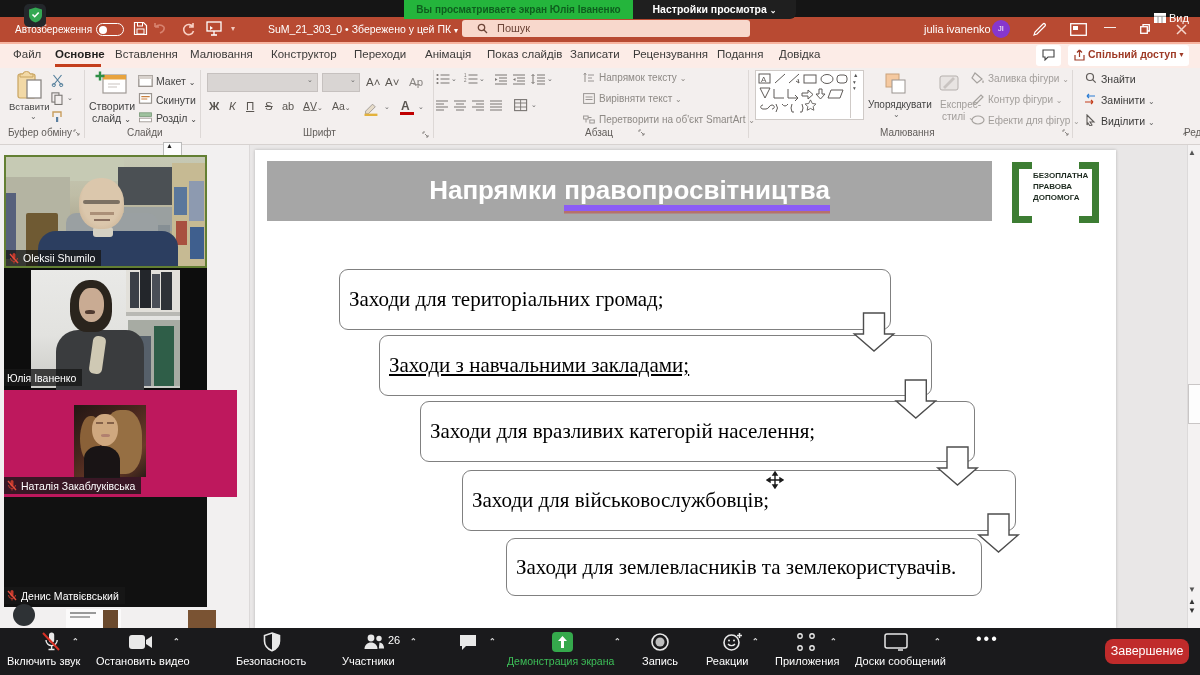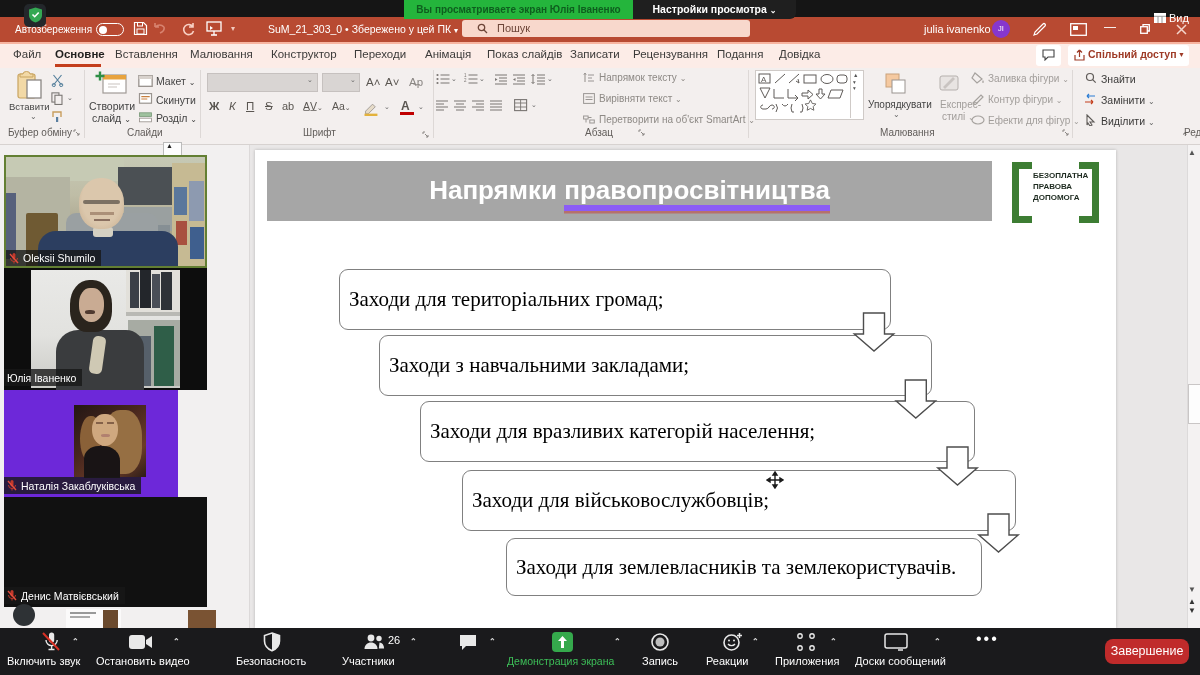--- a/index.html
+++ b/index.html
@@ -334,21 +334,21 @@
 <div class="abs" style="left:1010px;top:160px;width:91px;height:65px;background:#fff;"></div>
 <svg class="abs" style="left:1010px;top:160px;" width="91" height="65" viewBox="0 0 91 65">
   <path d="M2 2h20v7h-13v47h13v7H2z" fill="#3d7d33"></path>
   <path d="M89 2H69v7h13v47H69v7h20z" fill="#3d7d33"></path>
   <text x="23" y="17.5" font-size="8" font-weight="bold" fill="#1e2b20" font-family="Liberation Sans">БЕЗОПЛАТНА</text>
   <text x="23" y="28.5" font-size="8" font-weight="bold" fill="#1e2b20" font-family="Liberation Sans">ПРАВОВА</text>
   <text x="23" y="39.5" font-size="8" font-weight="bold" fill="#1e2b20" font-family="Liberation Sans">ДОПОМОГА</text>
 </svg>
 
 <div class="abs box" style="left:339px;top:269px;width:552px;height:61px;">Заходи для територіальних громад;</div>
-<div class="abs box" style="left:379px;top:335px;width:553px;height:61px;">Заходи з навчальними закладами;</div>
+<div class="abs box" style="left:379px;top:335px;width:553px;height:61px;text-decoration:underline;">Заходи з навчальними закладами;</div>
 <div class="abs box" style="left:420px;top:401px;width:555px;height:61px;">Заходи для вразливих категорій населення;</div>
 <div class="abs box" style="left:462px;top:470px;width:554px;height:61px;">Заходи для військовослужбовців;</div>
 <div class="abs box" style="left:506px;top:538px;width:476px;height:58px;">Заходи для землевласників та землекористувачів.</div>
 <style>
 .box{background:#fff;border:1px solid #808080;border-radius:9px;font-family:"Liberation Serif",serif;font-size:21px;color:#000;display:flex;align-items:center;padding-left:9px;box-sizing:border-box;}
 </style>
 
 <svg class="abs" style="left:843px;top:300px;" width="220" height="260" viewBox="0 0 220 260">
   <g fill="#fff" stroke="#4d4d4d" stroke-width="1.4" stroke-linejoin="miter">
     <path d="M20.5 13 h21 v21 h9.2 L31 51 L11.3 34 h9.2 z"></path>
@@ -435,21 +435,21 @@
   <div style="position:absolute;left:150px;top:58px;width:20px;height:60px;background:#2f5e48;"></div>
   <div style="position:absolute;left:132px;top:68px;width:15px;height:50px;background:#56606a;"></div>
   <div style="position:absolute;left:52px;top:62px;width:88px;height:60px;background:#3a3c3e;border-radius:22px 18px 0 0;"></div>
   <div style="position:absolute;left:87px;top:68px;width:13px;height:38px;background:#cfc9b4;transform:rotate(8deg);border-radius:5px;"></div>
   <div style="position:absolute;left:66px;top:12px;width:42px;height:52px;background:#2a241d;border-radius:46% 46% 40% 40%;"></div>
   <div style="position:absolute;left:75px;top:20px;width:25px;height:34px;background:#c9ab93;border-radius:44% 44% 48% 48%;"></div>
   <div style="position:absolute;left:81px;top:42px;width:10px;height:4px;background:#503a30;border-radius:40%;"></div>
   <div class="nameTag" style="left:0;bottom:4px;height:17px;">Юлія Іваненко</div>
 </div>
 
-<div class="abs" style="left:4px;top:390px;width:174px;height:107px;background:#6d28d9;overflow:hidden;">
+<div class="abs" style="left:4px;top:390px;width:233px;height:107px;background:#be185d;overflow:hidden;">
   <div style="position:absolute;left:70px;top:15px;width:72px;height:72px;background:linear-gradient(140deg,#231714 0%,#46261d 40%,#6b3c28 75%,#2e1d18 100%);"></div>
   <div style="position:absolute;left:98px;top:20px;width:40px;height:64px;background:#966f43;border-radius:45% 40% 40% 45%;"></div>
   <div style="position:absolute;left:76px;top:26px;width:20px;height:46px;background:#8a6138;border-radius:50% 40% 40% 50%;"></div>
   <div style="position:absolute;left:88px;top:24px;width:26px;height:32px;background:#cfa87f;border-radius:46% 46% 50% 50%;"></div>
   <div style="position:absolute;left:92px;top:32px;width:7px;height:2px;background:rgba(107,74,53,.75);"></div>
   <div style="position:absolute;left:103px;top:32px;width:7px;height:2px;background:rgba(107,74,53,.75);"></div>
   <div style="position:absolute;left:97px;top:44px;width:9px;height:3px;background:rgba(169,118,107,.8);border-radius:40%;"></div>
   <div style="position:absolute;left:80px;top:56px;width:36px;height:32px;background:#191415;border-radius:40% 46% 0 0;"></div>
   <div class="nameTag" style="left:0;bottom:3px;height:17px;">
     <svg width="10" height="11" viewBox="0 0 10 11">

